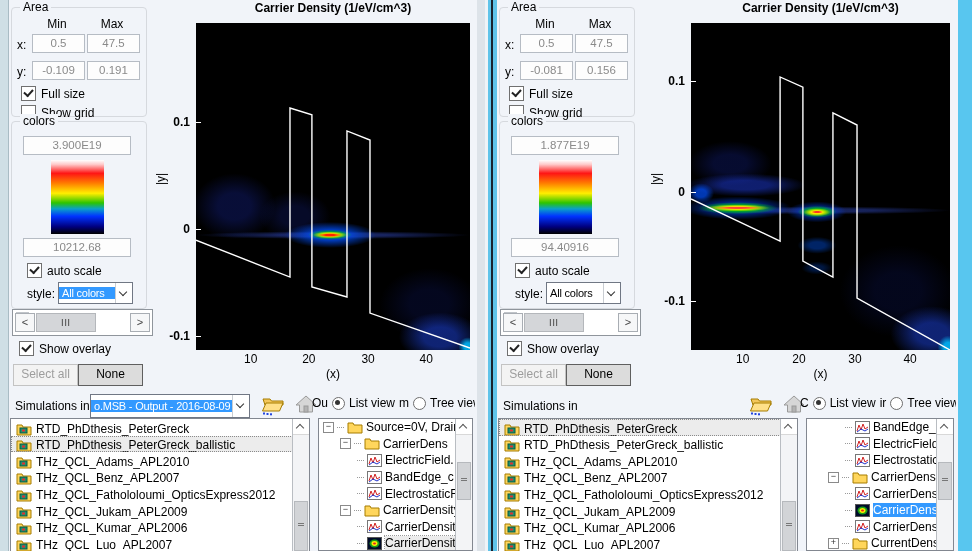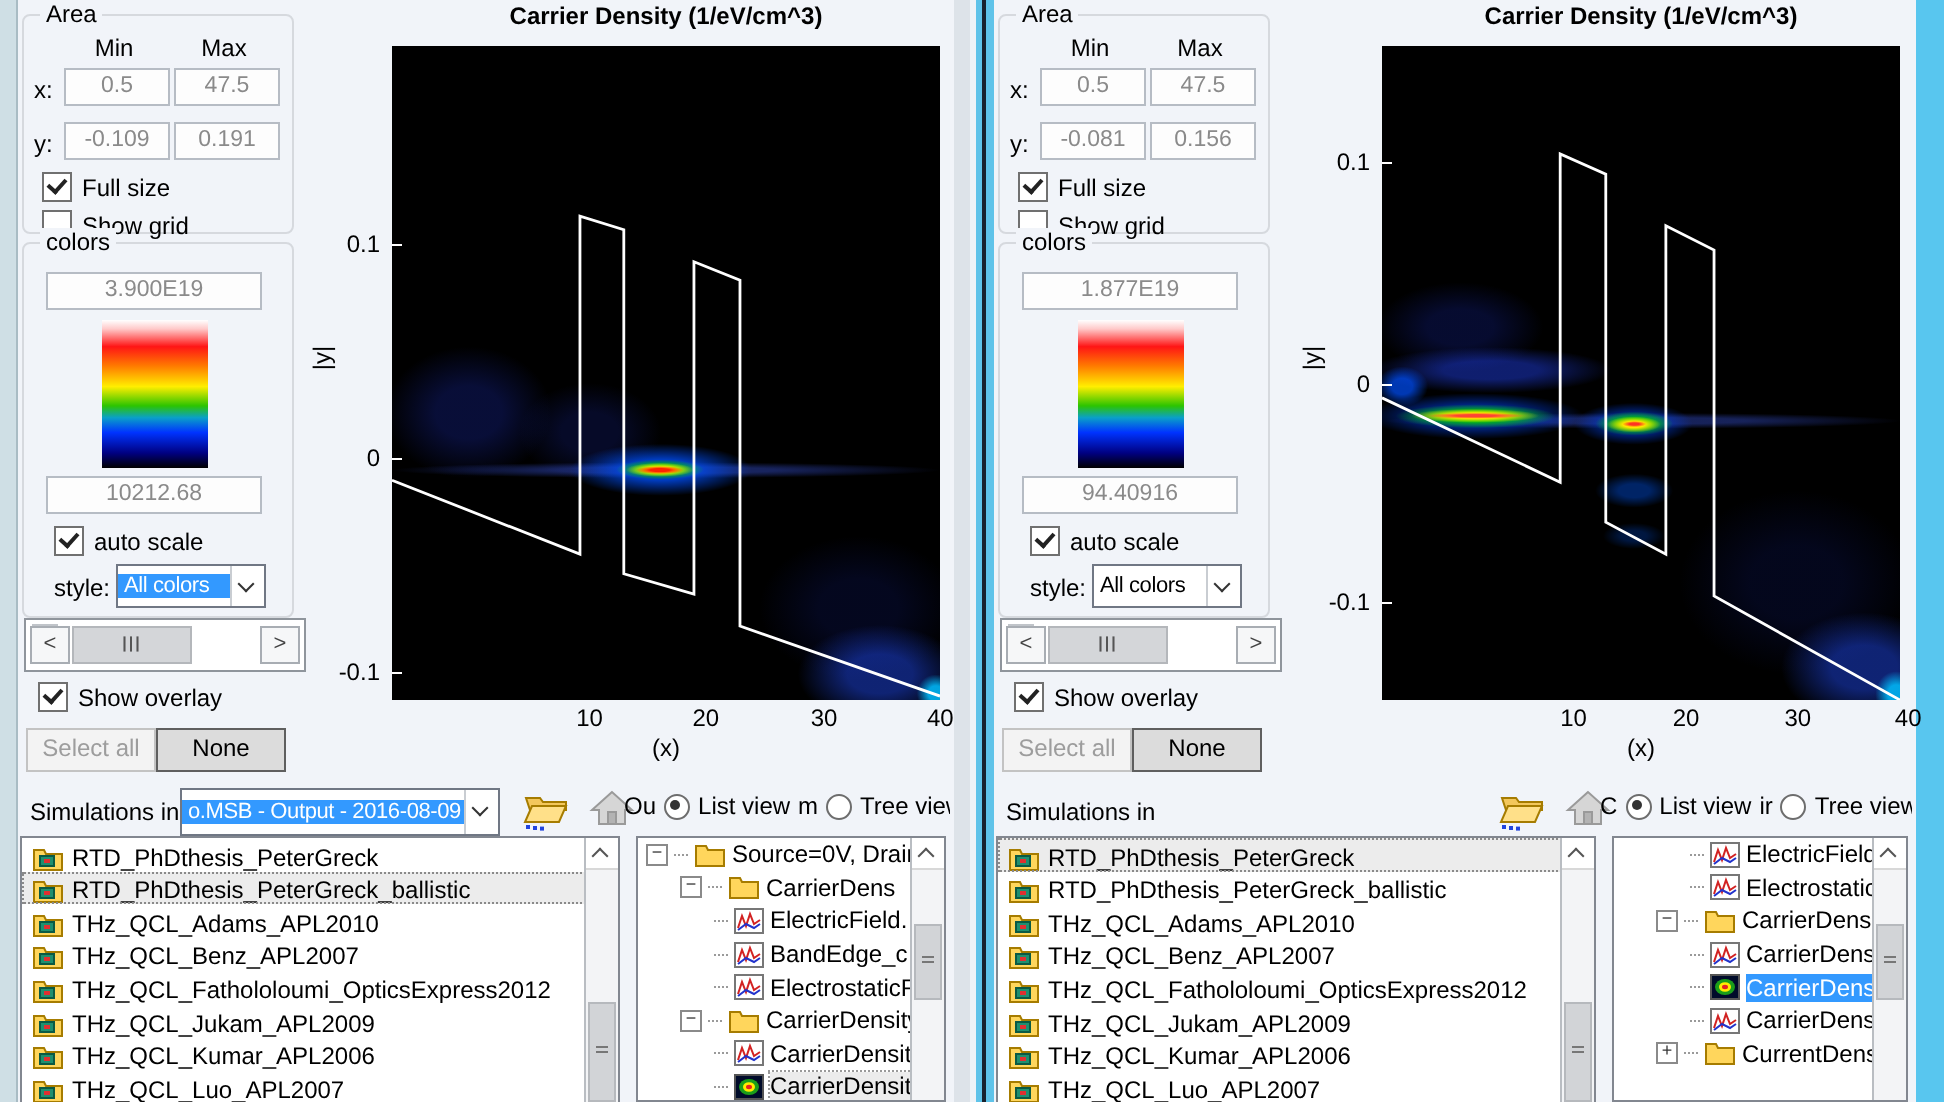--- a/index.html
+++ b/index.html
@@ -99,23 +99,23 @@
   .vt-list{top:62%;height:36%;}
   .vt-tree{top:33%;height:27%;}
 
   .ptitle{position:absolute;top:1px;text-align:center;font-weight:bold;}
   .plot{position:absolute;top:23px;background:#000;overflow:hidden;}
   .plot svg.ov{position:absolute;left:0;top:0;width:100%;height:100%;}
   .spot{position:absolute;transform:translate(-50%,-50%);border-radius:50%;}
   .ydashes{position:absolute;left:0;top:0;width:6px;height:100%;}
   .ydash{position:absolute;left:0;width:5px;height:1px;background:#fff;}
   .yticks{position:absolute;top:23px;width:42px;height:327px;}
-  .ytick{position:absolute;right:4px;transform:translateY(-7px);}
+  .ytick{position:absolute;right:4px;transform:translateY(-7px);font-weight:bold;}
   .xticks{position:absolute;top:352px;height:14px;}
-  .xtick{position:absolute;transform:translateX(-50%);margin-left:44px;}
+  .xtick{position:absolute;transform:translateX(-50%);}
   .xlab{position:absolute;top:367px;text-align:center;}
   .ylab{position:absolute;top:172px;transform:rotate(-90deg);}
 
   
   #panelL .ptitle,#panelL .xticks,#panelL .xlab{left:187px;width:274px;}
   #panelL .plot{left:187px;width:274px;height:327px;}
   #panelL .yticks{left:143px;}
   #panelL .ylab{left:146px;}
   #panelR .ptitle,#panelR .xticks,#panelR .xlab{left:194px;width:259px;}
   #panelR .plot{left:194px;width:259px;height:327px;}
@@ -599,20 +599,31 @@
         </div>
       </div>
     <div class="vscroll">
       <span class="varrow"></span>
       <span class="vthumb vt-list"></span>
     </div>
   </div>
 
   <div class="treebox">
     <div>
+        <div class="trow" style="padding-left: 38px;">
+          <span class="conn"></span>
+          <span class="tico">
+            <svg width="15" height="13" viewBox="0 0 15 13">
+              <rect x="0.5" y="0.5" width="14" height="12" fill="#fff" stroke="#777"></rect>
+              <polyline points="2,10 4,4 6,9 8,3 10,8 13,6" fill="none" stroke="#d22222" stroke-width="1"></polyline>
+              <polyline points="2,11 6,8 10,10 13,8" fill="none" stroke="#2233cc" stroke-width="1"></polyline>
+            </svg>
+          </span>
+          <span class="ttext">BandEdge_</span>
+        </div>
         <div class="trow" style="padding-left: 38px;">
           <span class="conn"></span>
           <span class="tico">
             <svg width="15" height="13" viewBox="0 0 15 13">
               <rect x="0.5" y="0.5" width="14" height="12" fill="#fff" stroke="#777"></rect>
               <polyline points="2,10 4,4 6,9 8,3 10,8 13,6" fill="none" stroke="#d22222" stroke-width="1"></polyline>
               <polyline points="2,11 6,8 10,10 13,8" fill="none" stroke="#2233cc" stroke-width="1"></polyline>
             </svg>
           </span>
           <span class="ttext">ElectricField</span>

